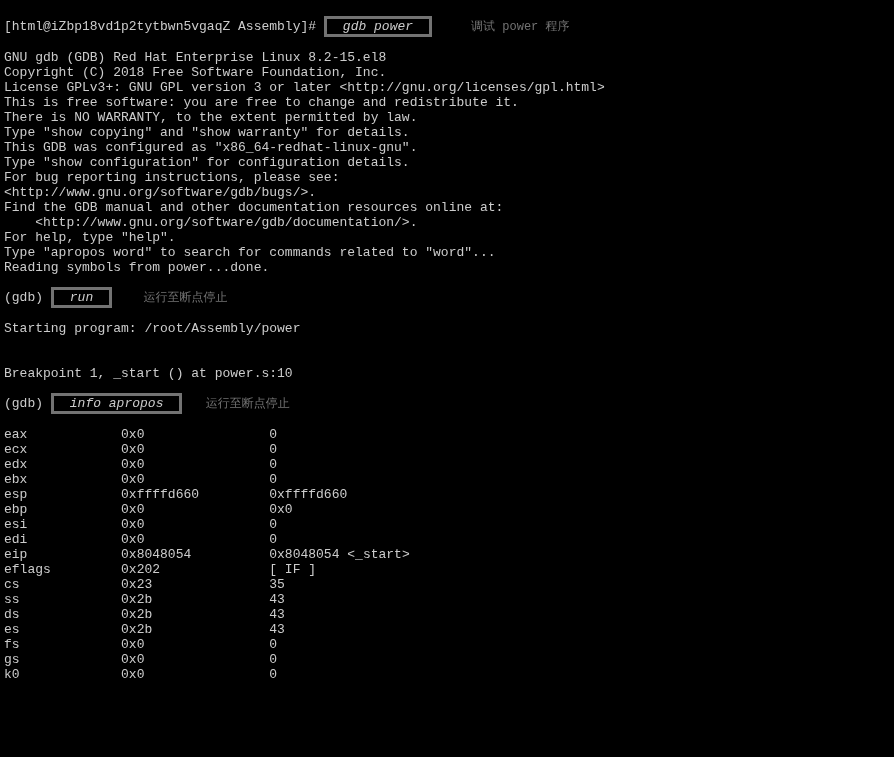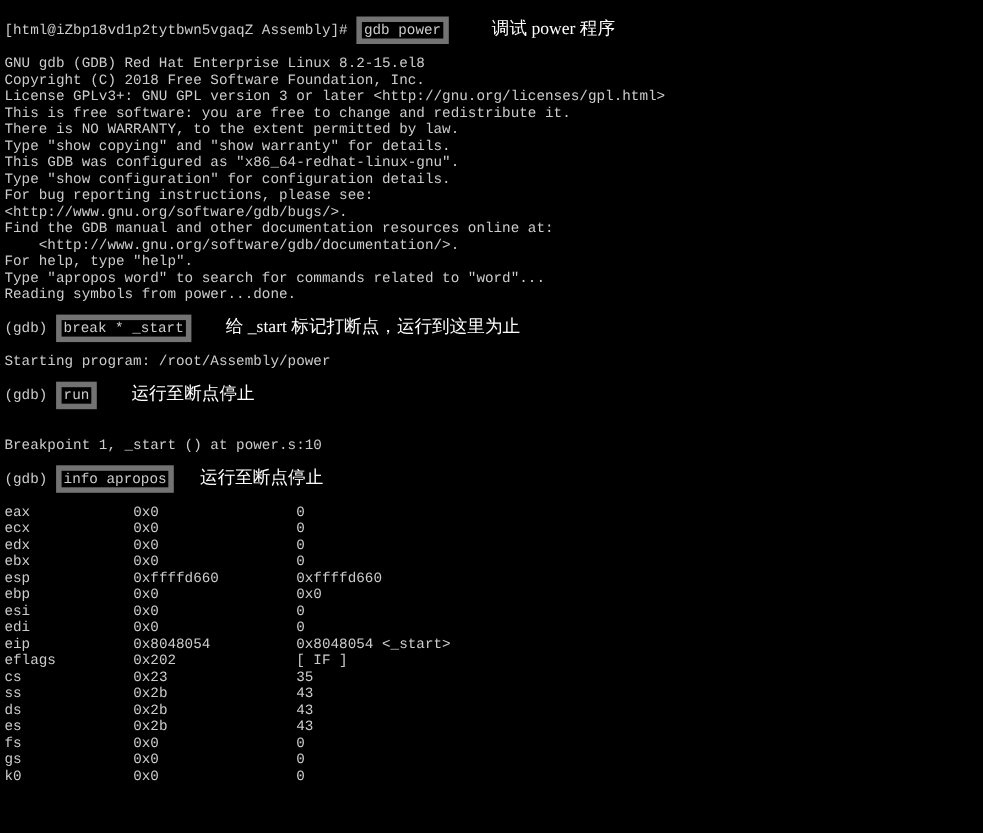--- a/index.html
+++ b/index.html
@@ -14,37 +14,37 @@
     height: 757px;
     overflow: hidden;
   }
   .term {
     padding: 4px 4px 0 4px;
     white-space: pre;
   }
   .line { white-space: pre; }
   .box {
     display: inline;
-    border: 5px solid #737373;
-    padding: 0 2px;
+    border: 3px solid #737373;
+    padding: 0 16px;
+    font-style: italic;
   }
   .note {
-    color: #ffffff;
-    font-family: Liberation Serif, serif;
-    font-size: 16px;
+    color: #737373;
+    font-family: Liberation Mono, monospace;
+    font-size: 12px;
   }
   .reg-row { white-space: pre; }
 </style>
 </head>
 <body>
 
 <div class="term">
 <div class="line"><span>[html@iZbp18vd1p2tytbwn5vgaqZ Assembly]# </span><span class="box">gdb power</span>     <span class="note">调试 power 程序</span></div>
 <div id="intro-block"><div class="line">GNU gdb (GDB) Red Hat Enterprise Linux 8.2-15.el8</div><div class="line">Copyright (C) 2018 Free Software Foundation, Inc.</div><div class="line">License GPLv3+: GNU GPL version 3 or later &lt;http://gnu.org/licenses/gpl.html&gt;</div><div class="line">This is free software: you are free to change and redistribute it.</div><div class="line">There is NO WARRANTY, to the extent permitted by law.</div><div class="line">Type "show copying" and "show warranty" for details.</div><div class="line">This GDB was configured as "x86_64-redhat-linux-gnu".</div><div class="line">Type "show configuration" for configuration details.</div><div class="line">For bug reporting instructions, please see:</div><div class="line">&lt;http://www.gnu.org/software/gdb/bugs/&gt;.</div><div class="line">Find the GDB manual and other documentation resources online at:</div><div class="line">    &lt;http://www.gnu.org/software/gdb/documentation/&gt;.</div><div class="line"></div><div class="line">For help, type "help".</div><div class="line">Type "apropos word" to search for commands related to "word"...</div><div class="line">Reading symbols from power...done.</div></div>
-<div class="line"><span>(gdb) </span><span class="box">break * _start</span>    <span class="note">给 _start 标记打断点，运行到这里为止</span></div>
+<div class="line"><span>(gdb) </span><span class="box">run</span>    <span class="note">运行至断点停止</span></div>
 <div class="line">Starting program: /root/Assembly/power</div>
-<div class="line"><span>(gdb) </span><span class="box">run</span>    <span class="note">运行至断点停止</span></div>
 <div class="line"></div>
 <div class="line">Breakpoint 1, _start () at power.s:10</div>
 <div class="line"><span>(gdb) </span><span class="box">info apropos</span>   <span class="note">运行至断点停止</span></div>
 <div id="reg-block"><div class="reg-row"><span>eax            </span><span>0x0                </span><span>0</span></div><div class="reg-row"><span>ecx            </span><span>0x0                </span><span>0</span></div><div class="reg-row"><span>edx            </span><span>0x0                </span><span>0</span></div><div class="reg-row"><span>ebx            </span><span>0x0                </span><span>0</span></div><div class="reg-row"><span>esp            </span><span>0xffffd660         </span><span>0xffffd660</span></div><div class="reg-row"><span>ebp            </span><span>0x0                </span><span>0x0</span></div><div class="reg-row"><span>esi            </span><span>0x0                </span><span>0</span></div><div class="reg-row"><span>edi            </span><span>0x0                </span><span>0</span></div><div class="reg-row"><span>eip            </span><span>0x8048054          </span><span>0x8048054 &lt;_start&gt;</span></div><div class="reg-row"><span>eflags         </span><span>0x202              </span><span>[ IF ]</span></div><div class="reg-row"><span>cs             </span><span>0x23               </span><span>35</span></div><div class="reg-row"><span>ss             </span><span>0x2b               </span><span>43</span></div><div class="reg-row"><span>ds             </span><span>0x2b               </span><span>43</span></div><div class="reg-row"><span>es             </span><span>0x2b               </span><span>43</span></div><div class="reg-row"><span>fs             </span><span>0x0                </span><span>0</span></div><div class="reg-row"><span>gs             </span><span>0x0                </span><span>0</span></div><div class="reg-row"><span>k0             </span><span>0x0                </span><span>0</span></div></div>
 
 </div>
 
 </body></html>

